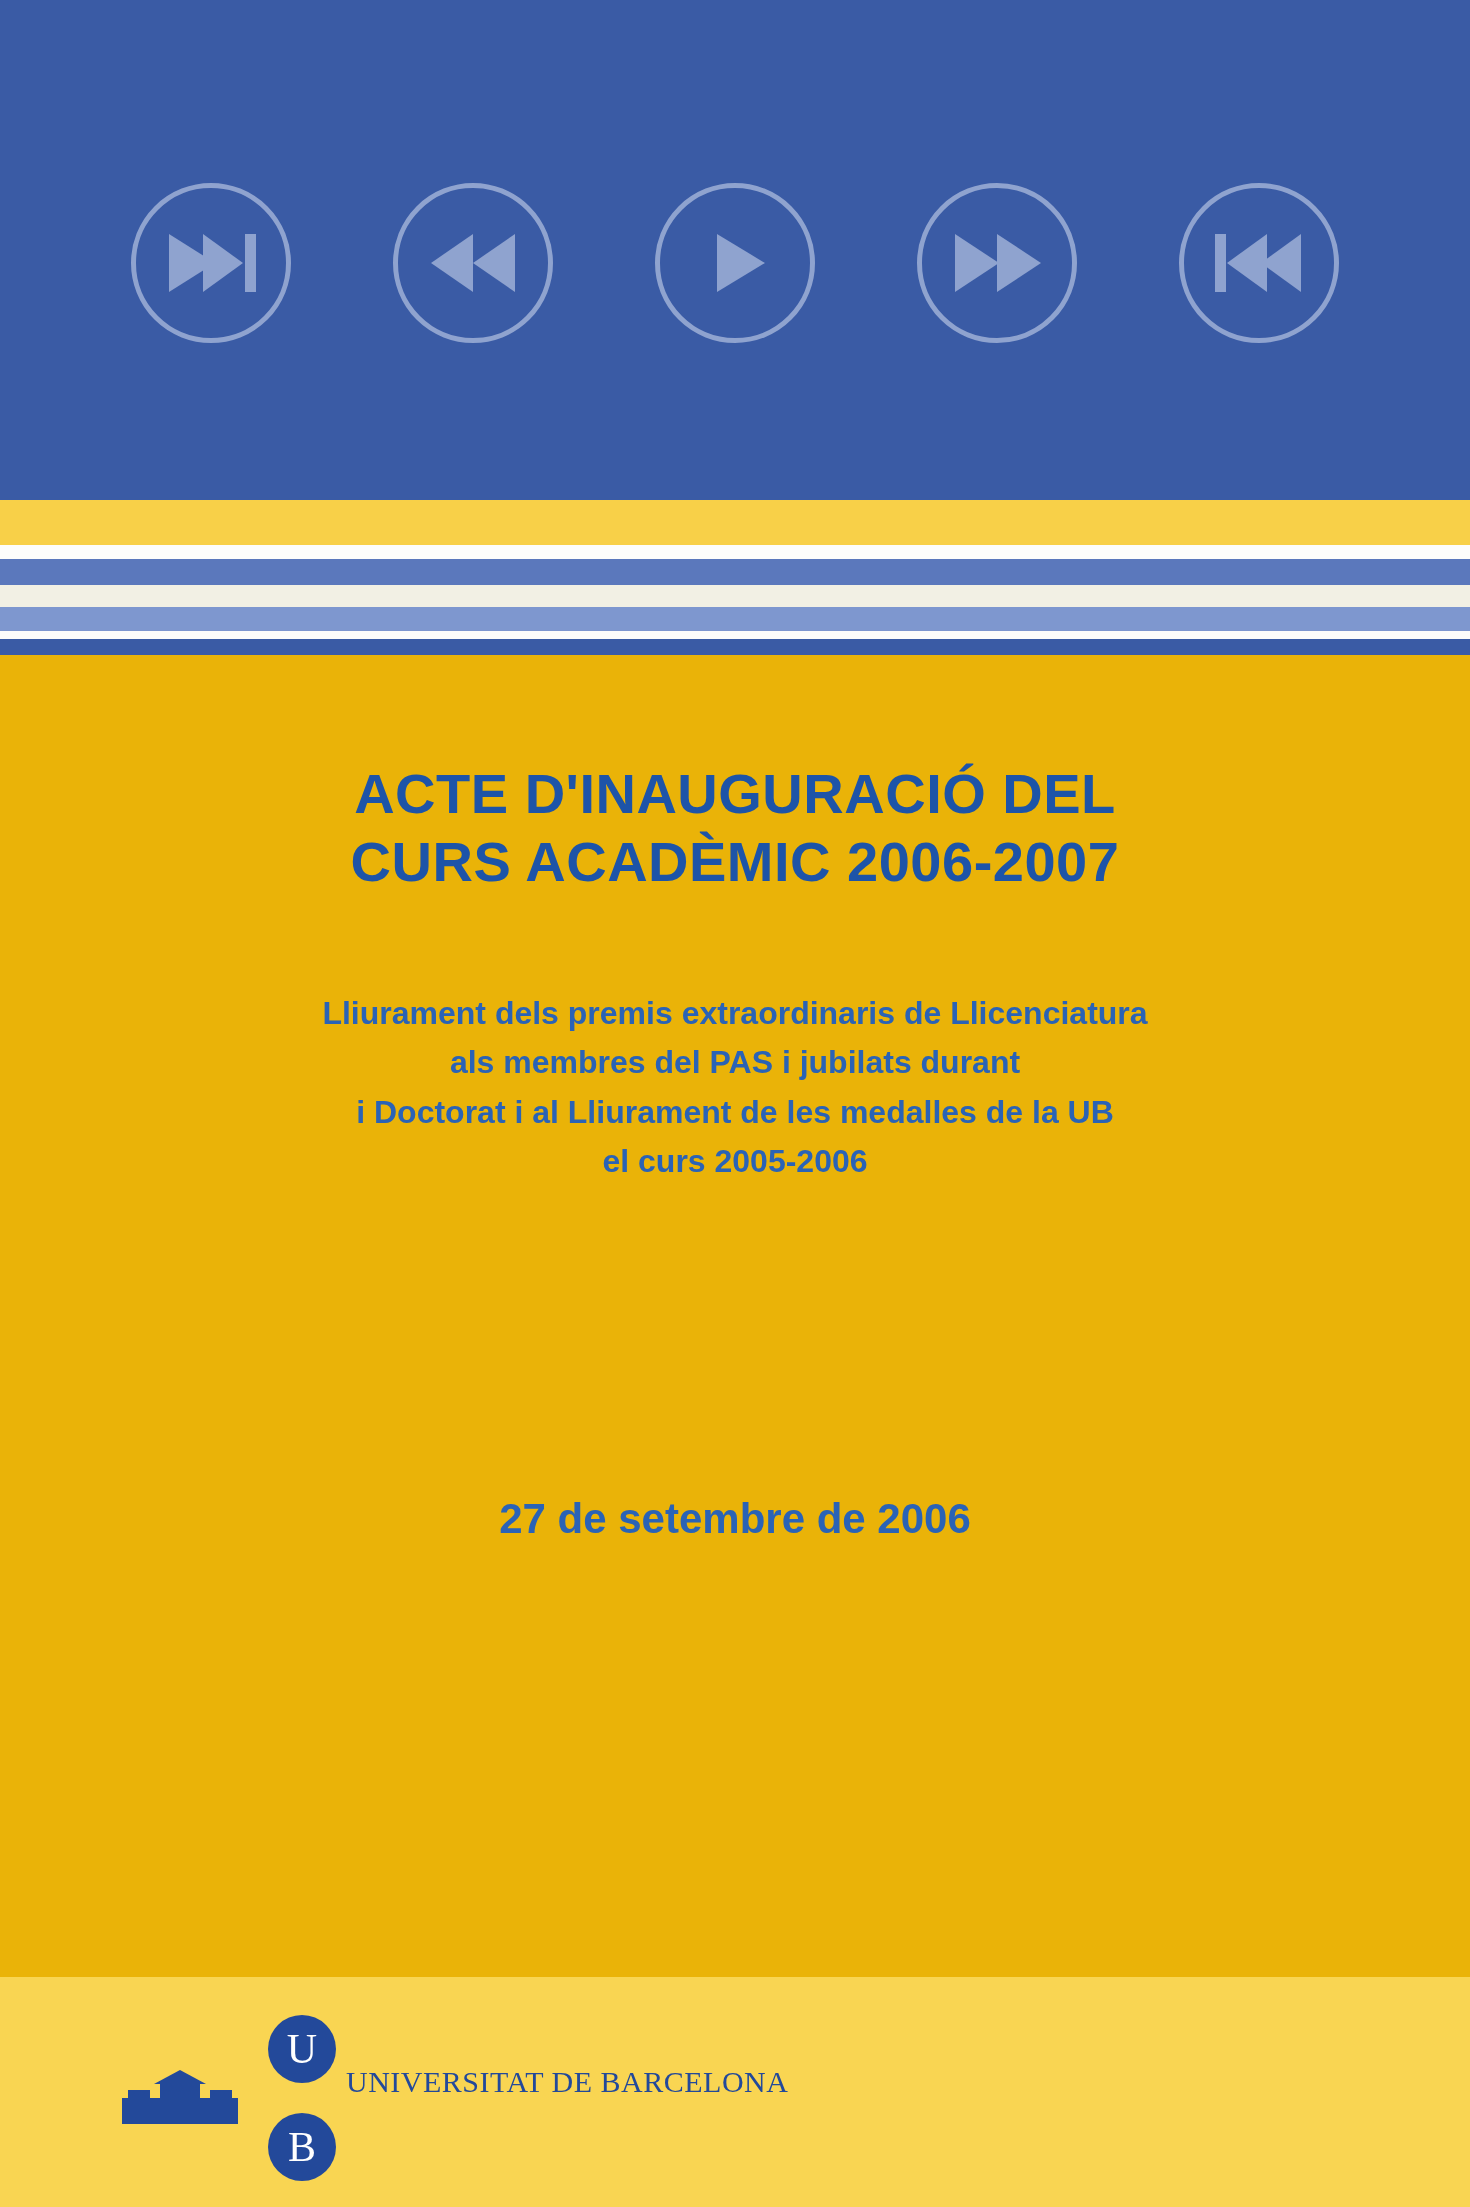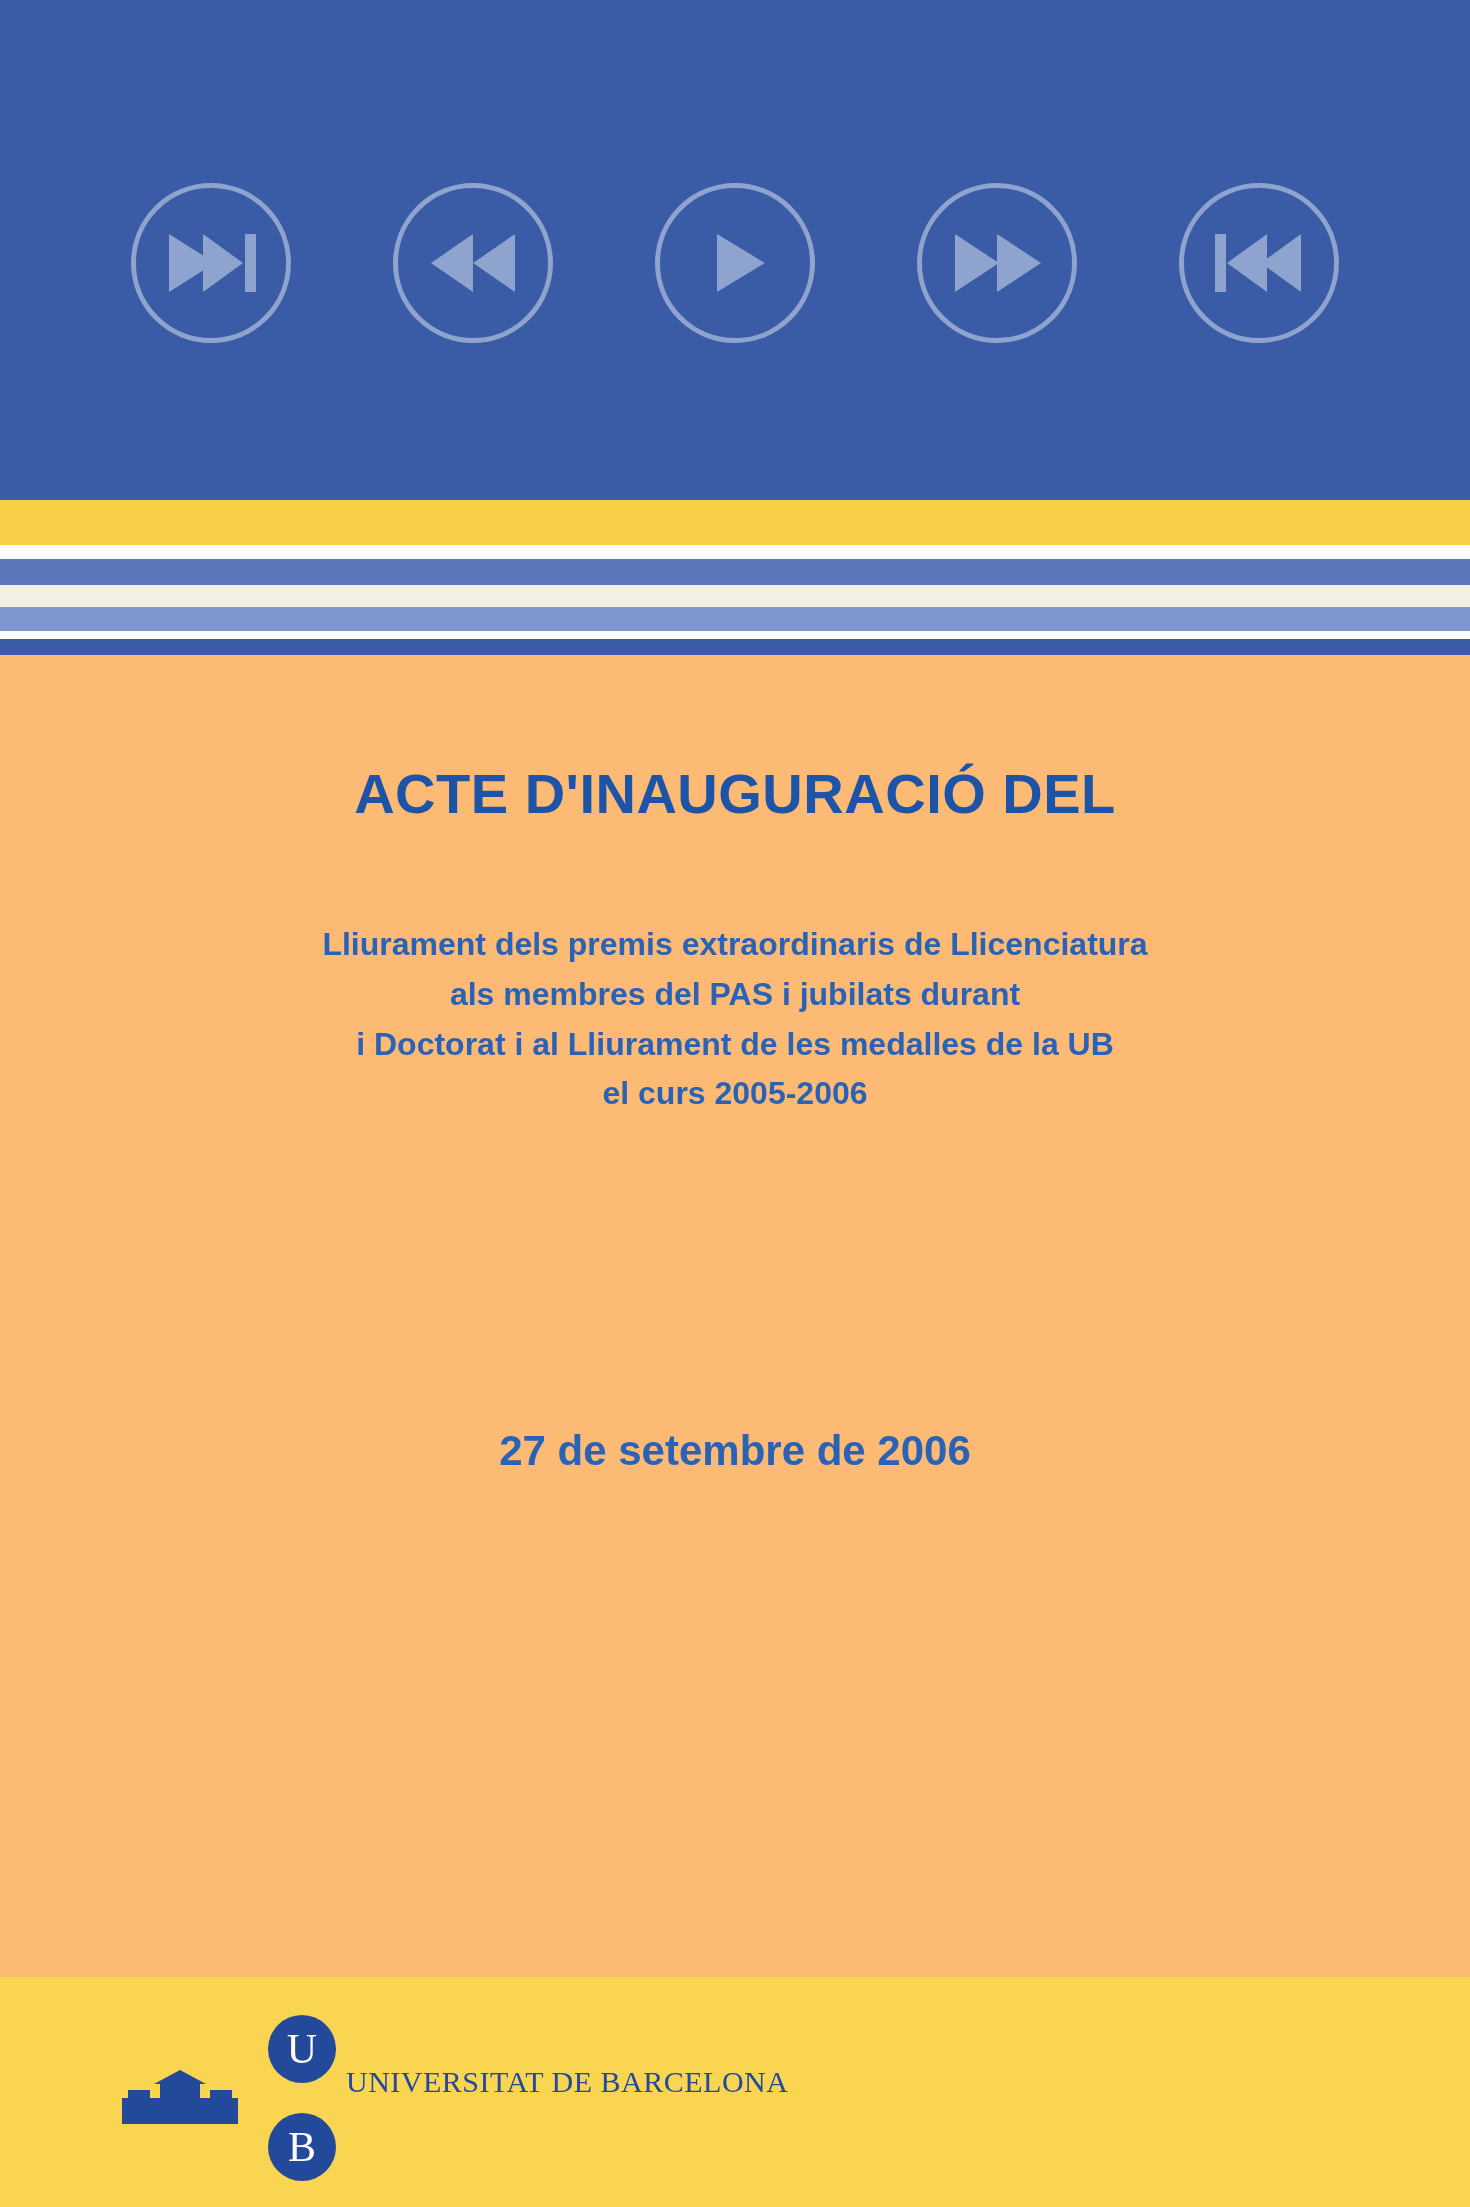--- a/index.html
+++ b/index.html
@@ -11,21 +11,21 @@
     width: 1470px;
     height: 2207px;
     font-family: "Liberation Sans", sans-serif;
     overflow: hidden;
   }
 
   .poster {
     position: relative;
     width: 1470px;
     height: 2207px;
-    background: #fdba74;
+    background: #eab308;
     overflow: hidden;
   }
 
   
   .top-band {
     position: absolute;
     left: 0;
     top: 0;
     width: 1470px;
     height: 500px;
@@ -202,20 +202,21 @@
   <div class="stripe stripe-blue-1"></div>
   <div class="stripe stripe-cream"></div>
   <div class="stripe stripe-blue-2"></div>
   <div class="stripe stripe-white-2"></div>
   <div class="stripe stripe-blue-3"></div>
 
   <div class="content">
 
     <div class="title">
       <div>ACTE D'INAUGURACIÓ DEL</div>
+      <div>CURS ACADÈMIC 2006-2007</div>
     </div>
 
     <div class="subtitle">
       <div>Lliurament dels premis extraordinaris de Llicenciatura</div>
       <div>als membres del PAS i jubilats durant</div>
       <div>i Doctorat i al Lliurament de les medalles de la UB</div>
       <div>el curs 2005-2006</div>
     </div>
 
     <div class="event-info">

